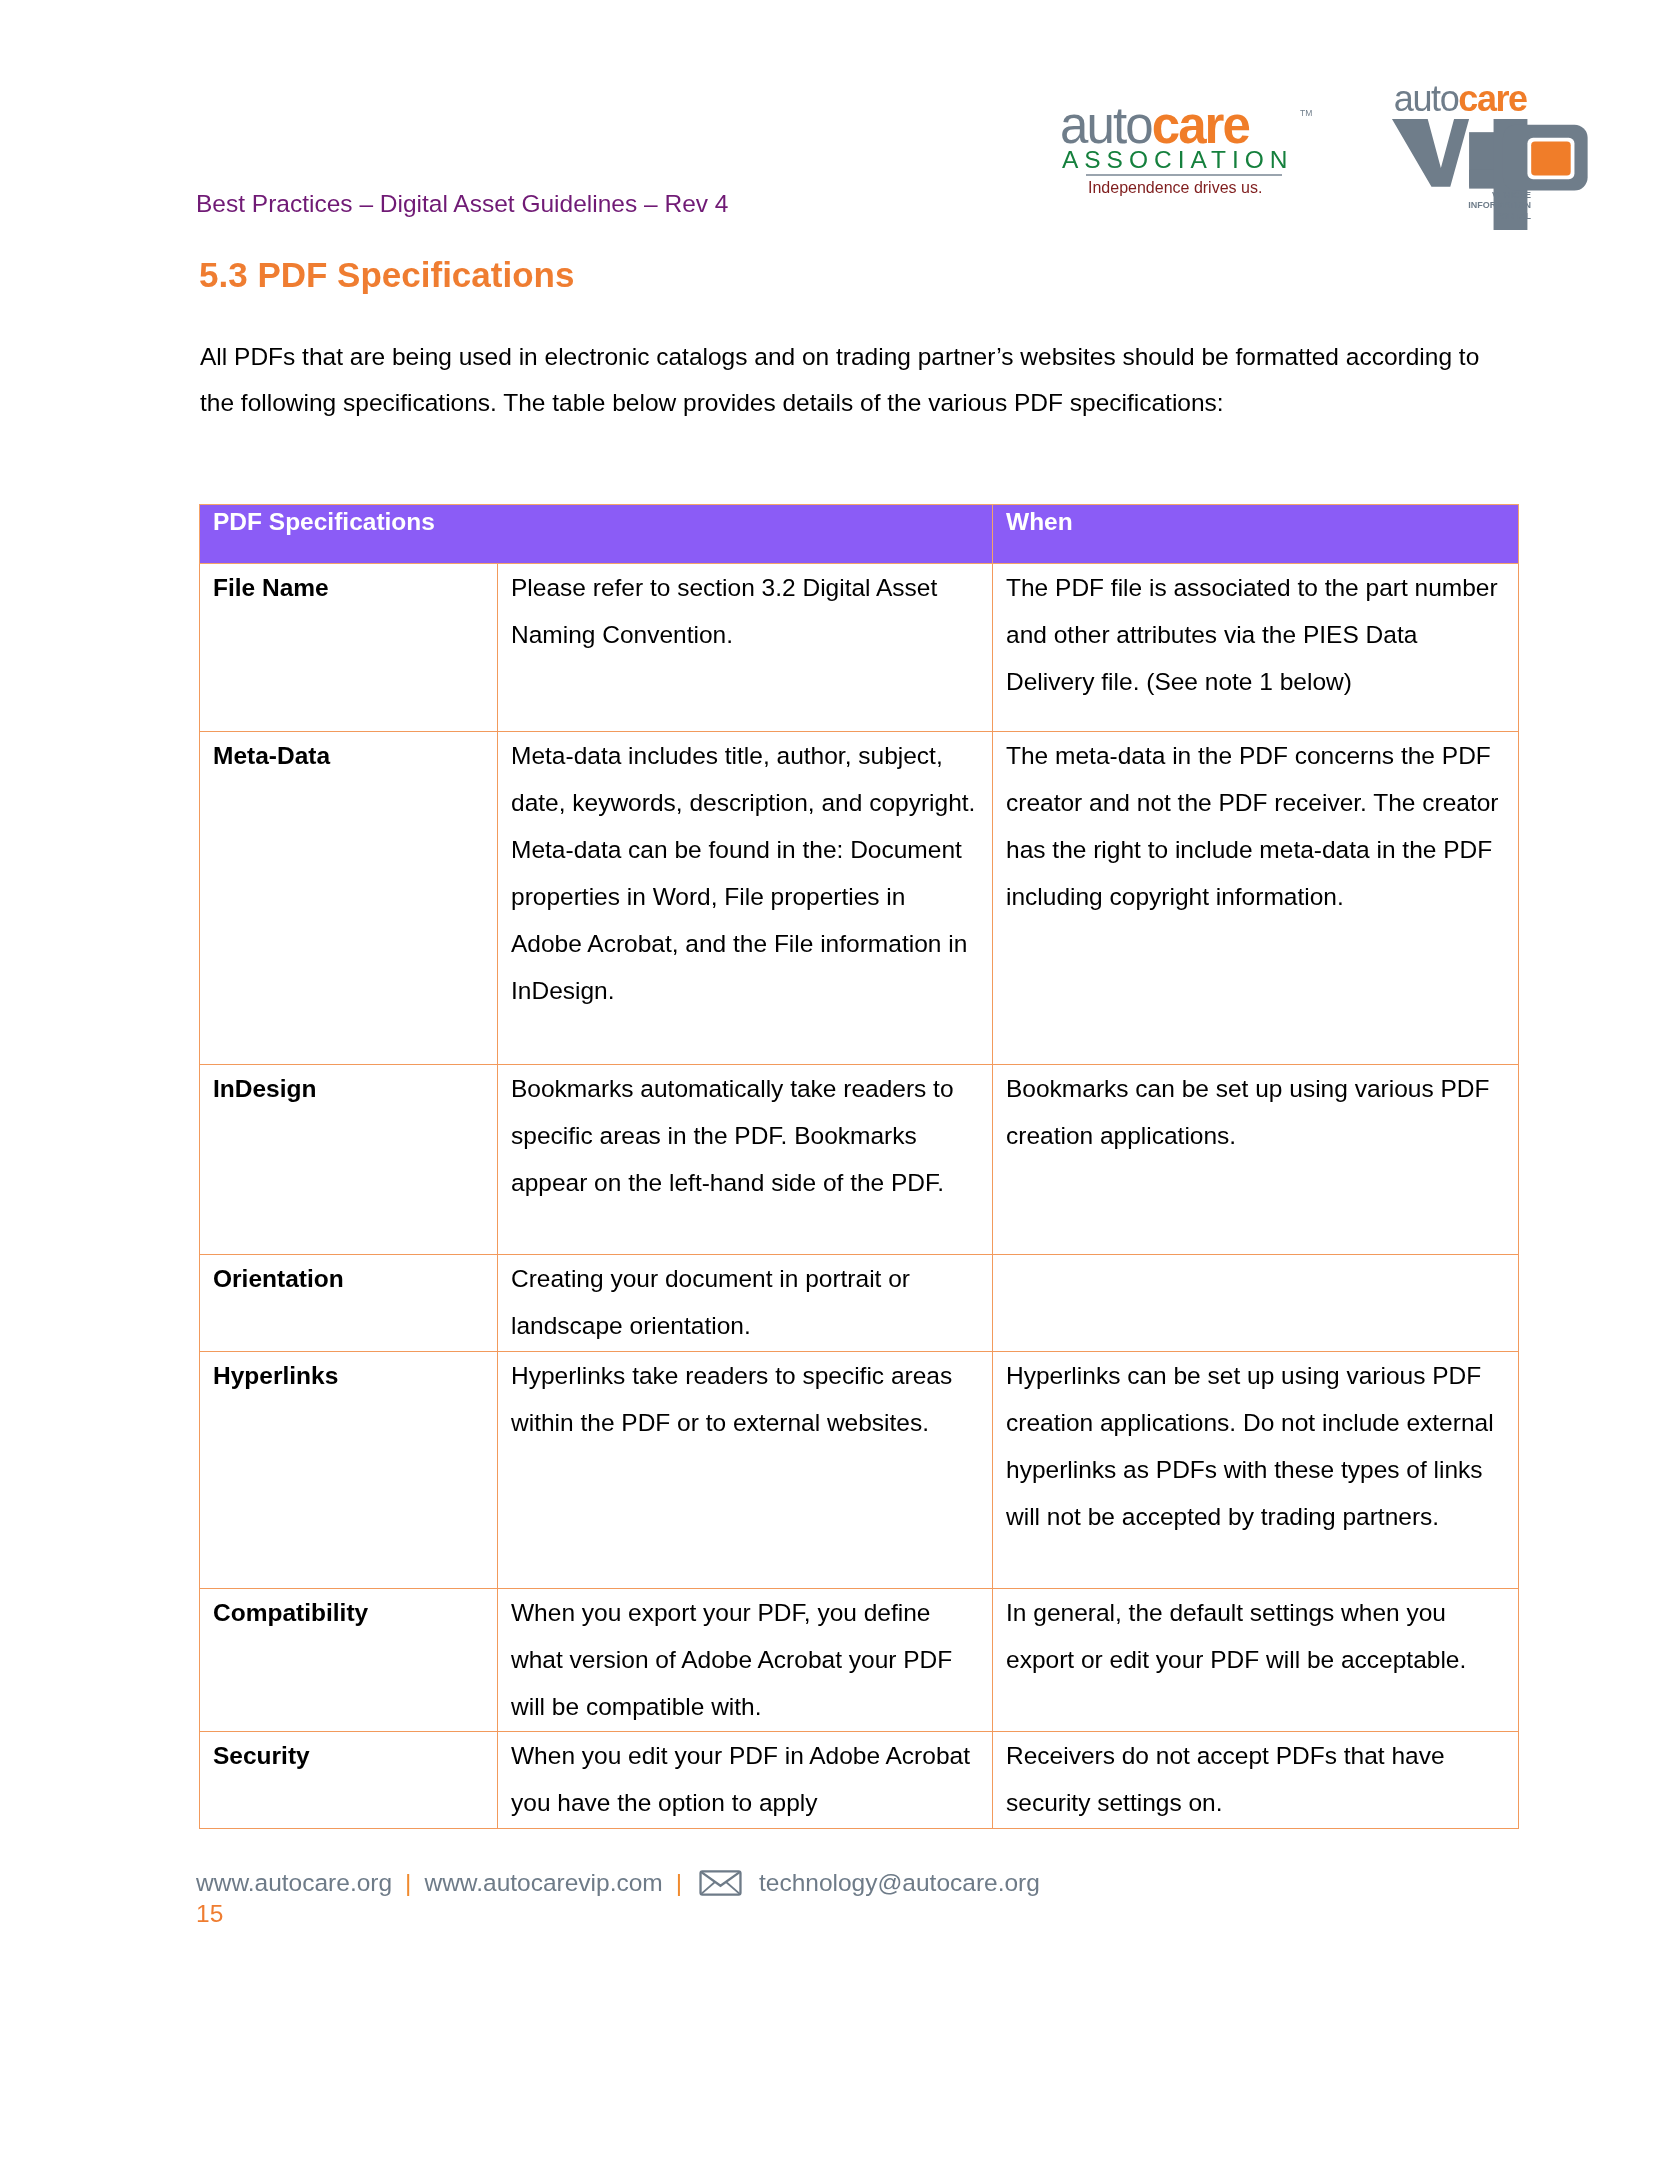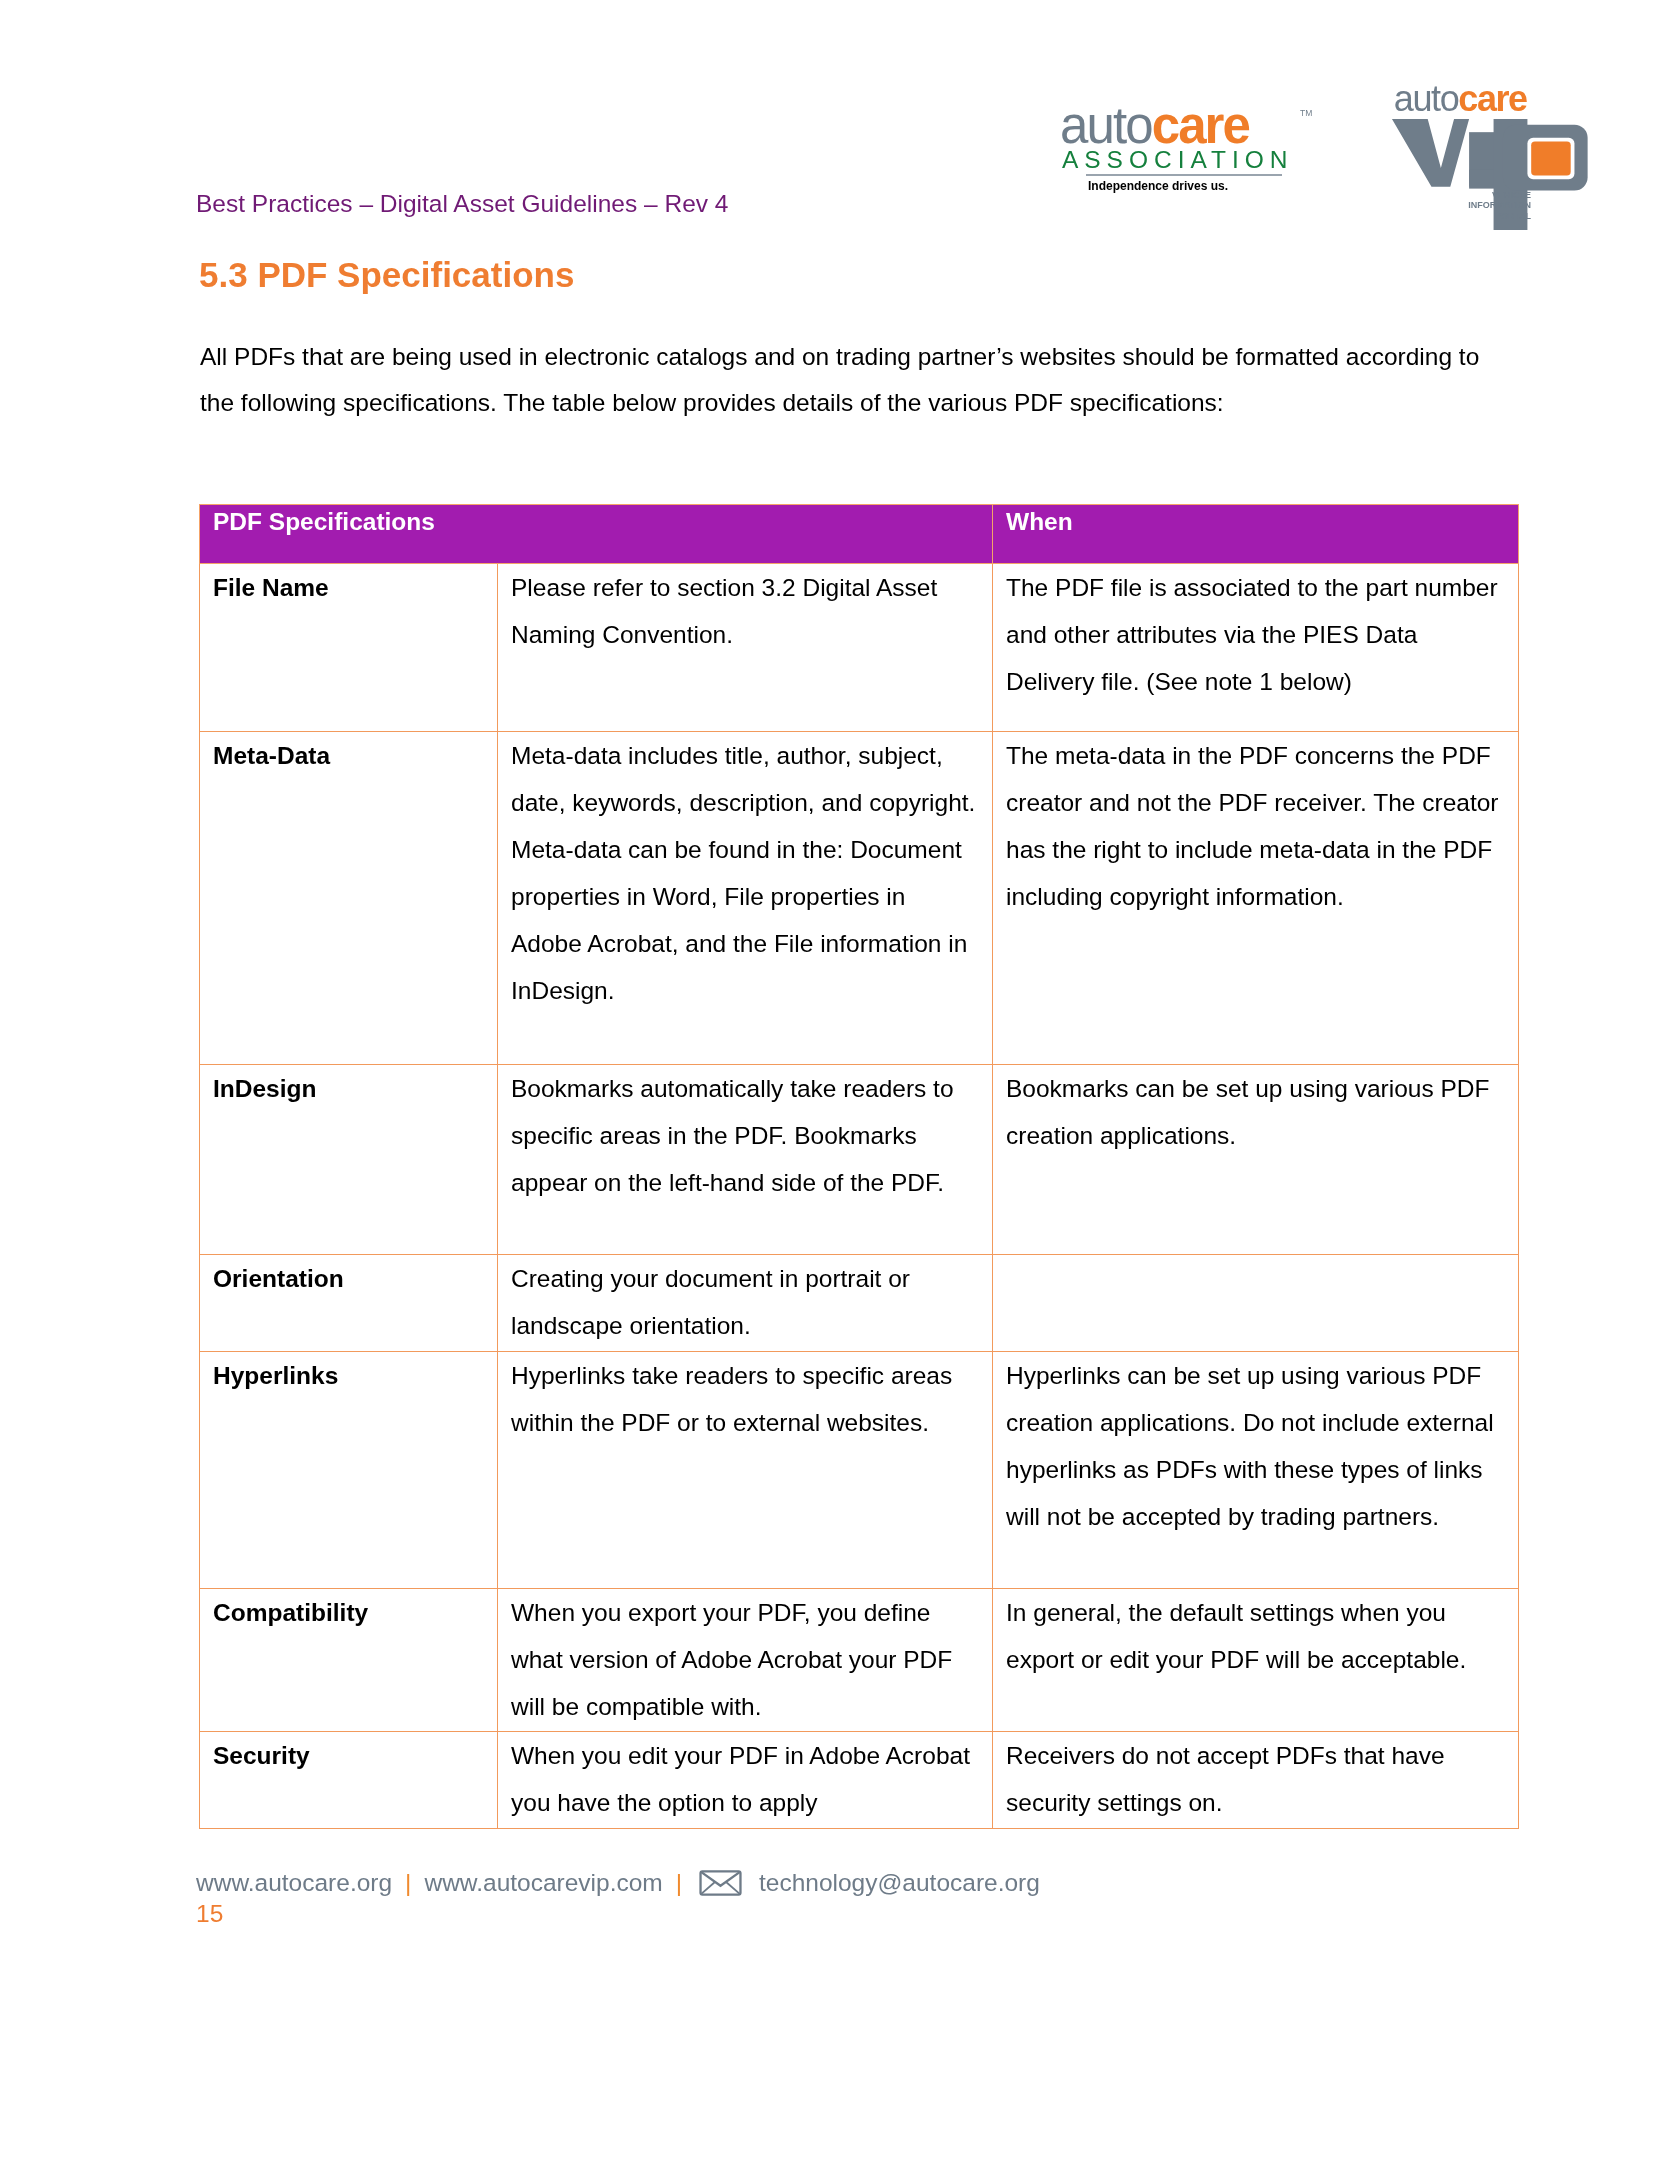--- a/index.html
+++ b/index.html
@@ -9,38 +9,38 @@
   .doc-header { position:absolute; left:196px; top:190px; font-size:24.5px; color:#701a75; white-space:nowrap; }
 
   
   .logo-assoc { position:absolute; left:1060px; top:100px; width:250px; height:105px; }
   .logo-assoc .word { position:absolute; left:0; top:0; font-size:51px; line-height:51px; letter-spacing:-1.9px; white-space:nowrap; }
   .logo-assoc .word .auto { color:#6f7d8a; font-weight:normal; }
   .logo-assoc .word .care { color:#f07d29; font-weight:bold; }
   .logo-assoc .tm { position:absolute; left:240px; top:7.5px; font-size:8.5px; color:#6f7d8a; }
   .logo-assoc .assoc { position:absolute; left:1.9px; top:46px; font-size:24.5px; letter-spacing:6px; color:#15803d; white-space:nowrap; }
   .logo-assoc .rule { position:absolute; left:26px; top:74px; width:196px; height:1.9px; background:#9aa4ae; }
-  .logo-assoc .tag { position:absolute; left:28px; top:79px; font-size:12px; color:#000000; white-space:nowrap;font-weight:bold; }
+  .logo-assoc .tag { position:absolute; left:28px; top:79px; font-size:16px; color:#7f1d1d; white-space:nowrap; }
 
   
   .logo-vip { position:absolute; left:1390px; top:81px; width:209px; height:149px; }
   .logo-vip .word { position:absolute; left:3.8px; top:0; font-size:36px; line-height:36px; letter-spacing:-1.4px; white-space:nowrap; }
   .logo-vip .word .auto { color:#6f7d8a; }
   .logo-vip .word .care { color:#f07d29; font-weight:bold; }
   .logo-vip svg { position:absolute; left:0; top:38px; }
   .logo-vip .portal { position:absolute; left:58px; top:109px; width:83px; text-align:right; font-size:9px; font-weight:bold; color:#6f7d8a; line-height:10.4px; }
 
   .section-title { position:absolute; left:196px; top:252px; font-size:35px; font-weight:bold; color:#ef7d31; white-space:nowrap; }
 
   .intro { position:absolute; left:196px; top:330px; width:1318px; font-size:24.5px; line-height:46px; color:#000; }
   .intro p { margin:4px; }
 
   table.specs { position:absolute; left:199px; top:504px; width:1319px; border-collapse:collapse; table-layout:fixed; }
   table.specs th, table.specs td { border:1.9px solid #f29a5c; vertical-align:top; padding:0 13px; font-size:24.5px; line-height:47px; text-align:left; }
-  table.specs thead th { background:#a21caf; color:#ffffff; font-weight:bold; height:47px; line-height:34px; padding-top:0; padding-bottom:11.3px; border-color:#f4a368; }
+  table.specs thead th { background:#8b5cf6; color:#ffffff; font-weight:bold; height:47px; line-height:34px; padding-top:0; padding-bottom:11.3px; border-color:#f4a368; }
   table.specs td.label { font-weight:bold; }
   table.specs col.c1 { width:298px; }
   table.specs col.c2 { width:495px; }
   table.specs col.c3 { width:526px; }
 
   .footer { position:absolute; left:196px; top:1869px; font-size:24.5px; color:#6e7b88; white-space:nowrap; display:flex; align-items:center; }
   .footer .sep { color:#f08a2e; margin:0 13px; }
   .footer .mail { display:inline-block; width:43px; height:26px; margin:0 17px 0 3.8px; }
   .page-num { position:absolute; left:196px; top:1900px; font-size:24.5px; color:#ef7d31; }
 </style>

